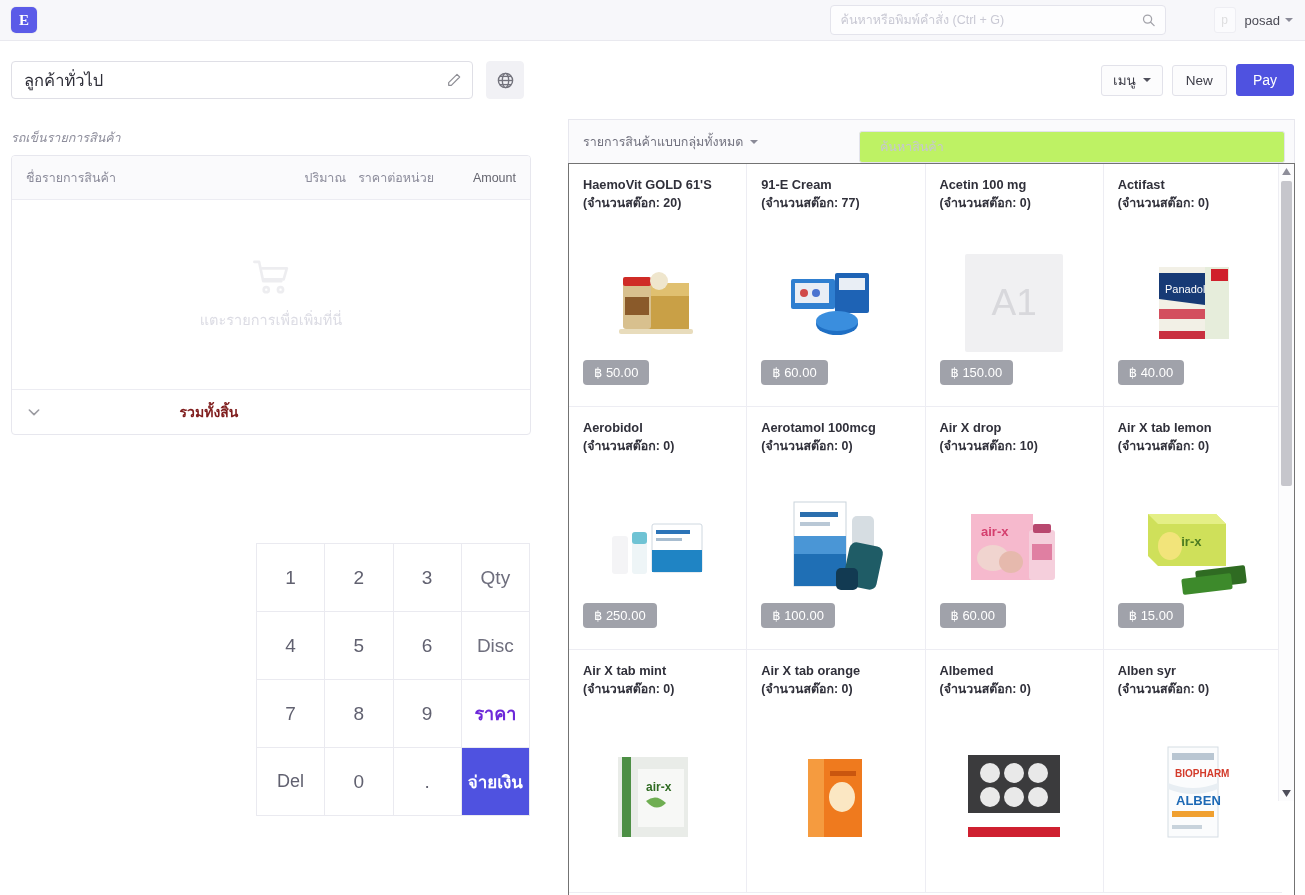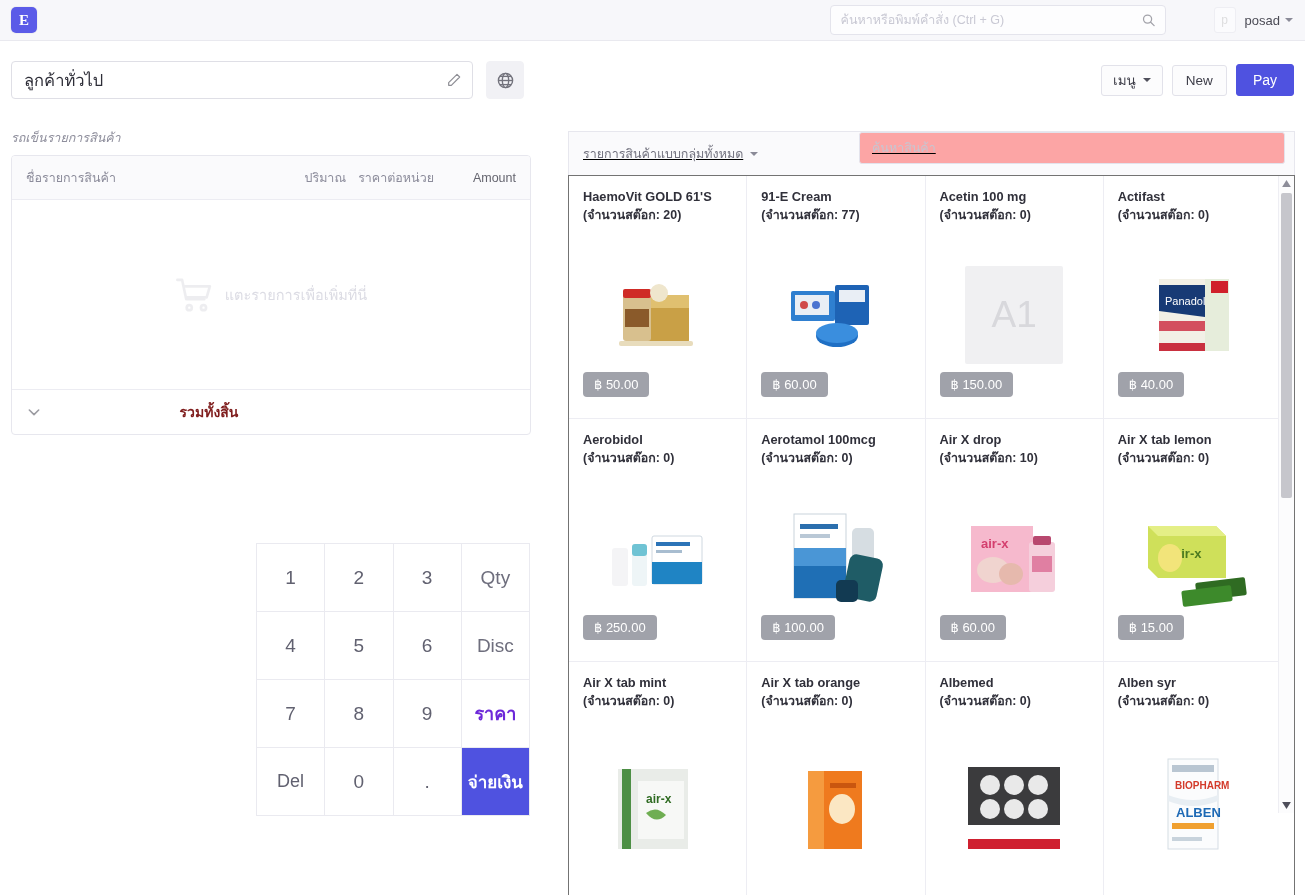--- a/index.html
+++ b/index.html
@@ -121,21 +121,21 @@
     border-bottom:1px solid #ececf2;
     display:flex; align-items:center;
     font-size:12.5px; color:#8c8c9b;
     padding:0 14px 0 14px;
   }
   .ch-name { flex:1; }
   .ch-qty { width:66px; text-align:right; }
   .ch-price { width:88px; text-align:right; }
   .ch-amt { width:82px; text-align:right; color:#65656f; }
   .cart-body {
-    flex:1; display:flex; flex-direction:row;
+    flex:1; display:flex; flex-direction:column;
     align-items:center; justify-content:center;
     gap:12px;
   }
   .cart-ico { width:38px; height:38px; opacity:.17; }
   .cart-empty-text { font-size:14.5px; color:#dcdce4; }
   .cart-total-row {
     height:45px; border-top:1px solid #ececf2;
     display:flex; align-items:center;
     padding:0 14px;
   }
@@ -166,37 +166,37 @@
   .key.mode { color:#6e6e7d; }
   .key.active { font-weight:700; color:#6d28d9; font-size:18px; }
   .key.pay {
     background:#4f52e0; color:#fff; font-weight:700; font-size:17px;
   }
   .key.del { font-size:18px; }
 
   
   .right-col { position:absolute; left:558px; top:119px; width:747px; }
   .prod-bar {
-    margin:12px 10px 0 10px;
+    margin:0 10px 0 10px;
     height:44px;
     border:1px solid #e7e7ee; border-bottom:0;
     background:#fafafc;
-    display:flex; align-items:flex-start;text-decoration:underline;
+    display:flex; align-items:flex-end;
   }
   .cat-select {
     display:flex; align-items:center;
     font-size:12.5px; color:#72727f;
     padding:0 14px; height:100%;
     min-width:290px;
   }
   .cat-select .caret-down { margin-left:7px; border-top-color:#8a8a97; }
   .prod-search {
     flex:1; height:32px; margin-right:9px;
-    background:#fca5a5; border:1px solid #e3e3ec; border-radius:3px;
-    display:flex; align-items:center; padding:0 10px;
+    background:#bef264; border:1px solid #e3e3ec; border-radius:3px;
+    display:flex; align-items:center; padding:0 18px;
   }
   .prod-search input {
     border:0;outline:0;background:transparent;width:100%;height:100%;
     font-size:12.5px; color:#3b3b45;
     font-family:"Liberation Sans", sans-serif;
   }
   .prod-search input::placeholder { color:#c6c6d1; }
 
   .prod-grid-wrap {
     margin:0 10px;

